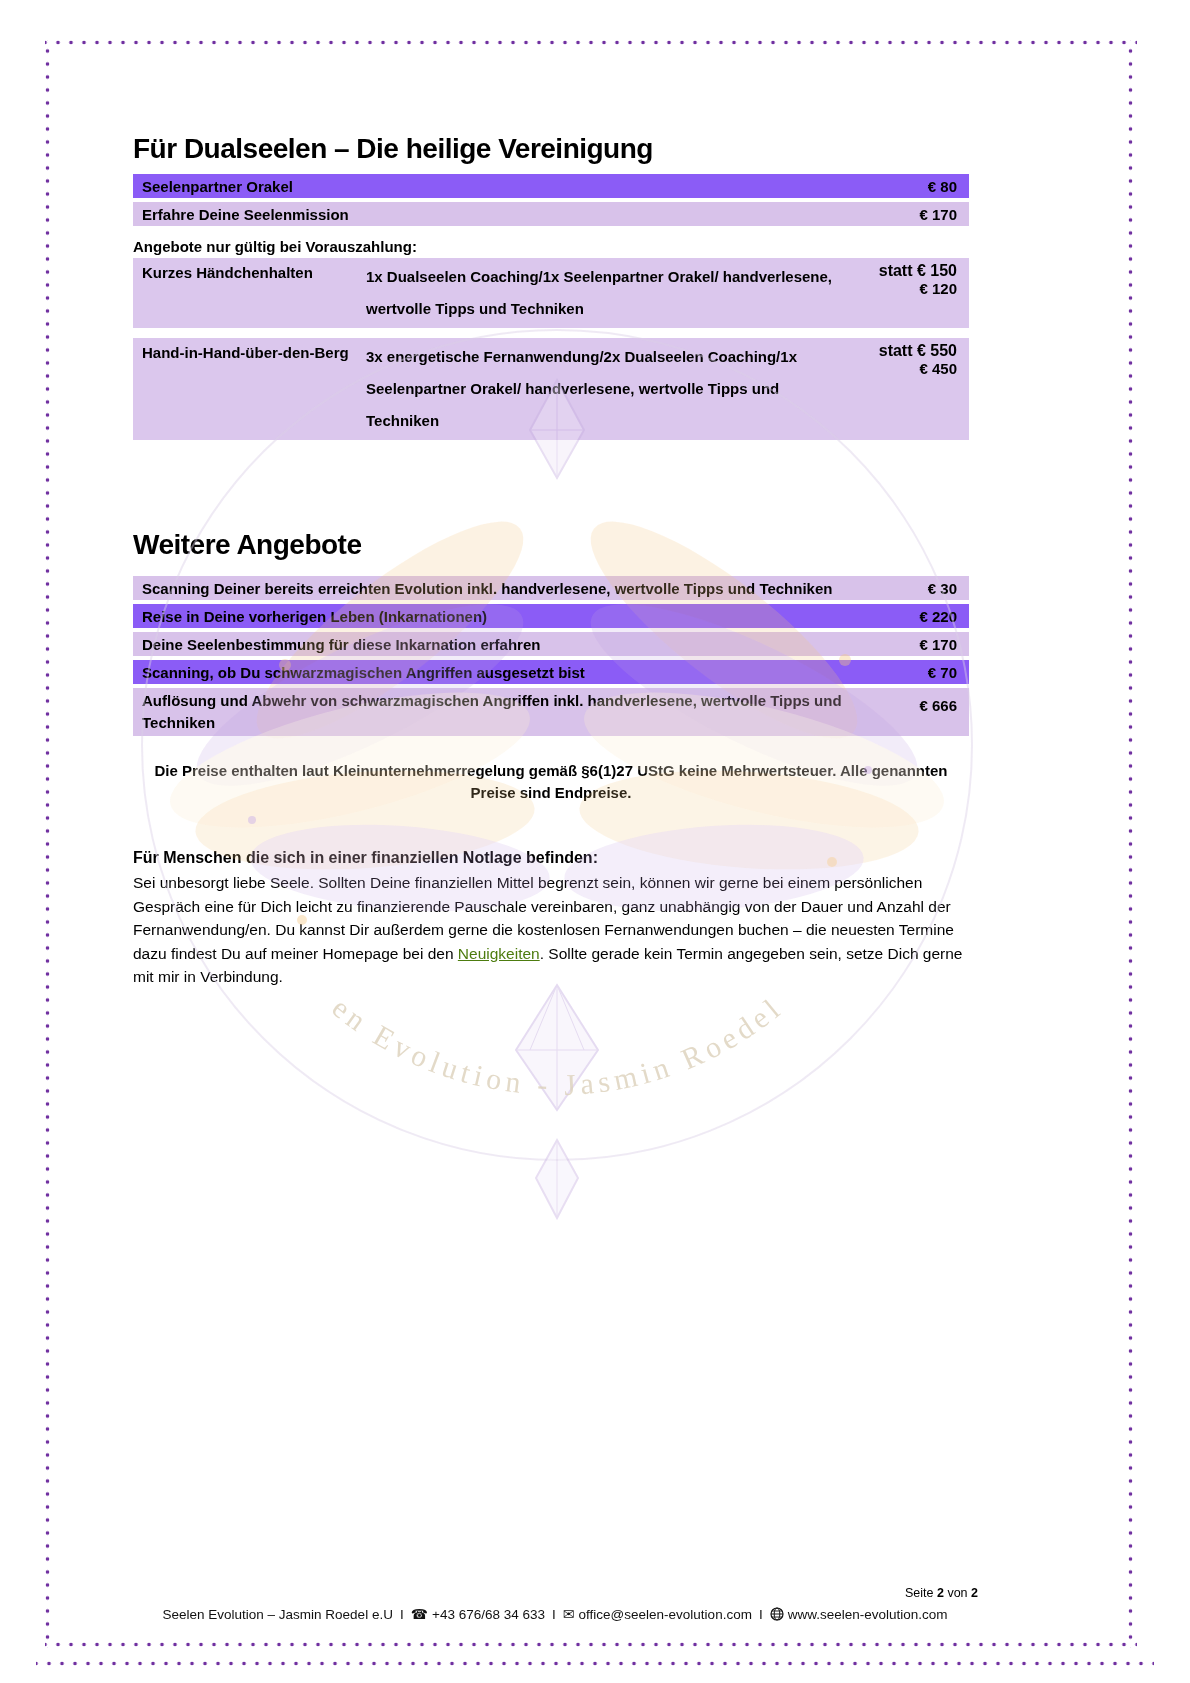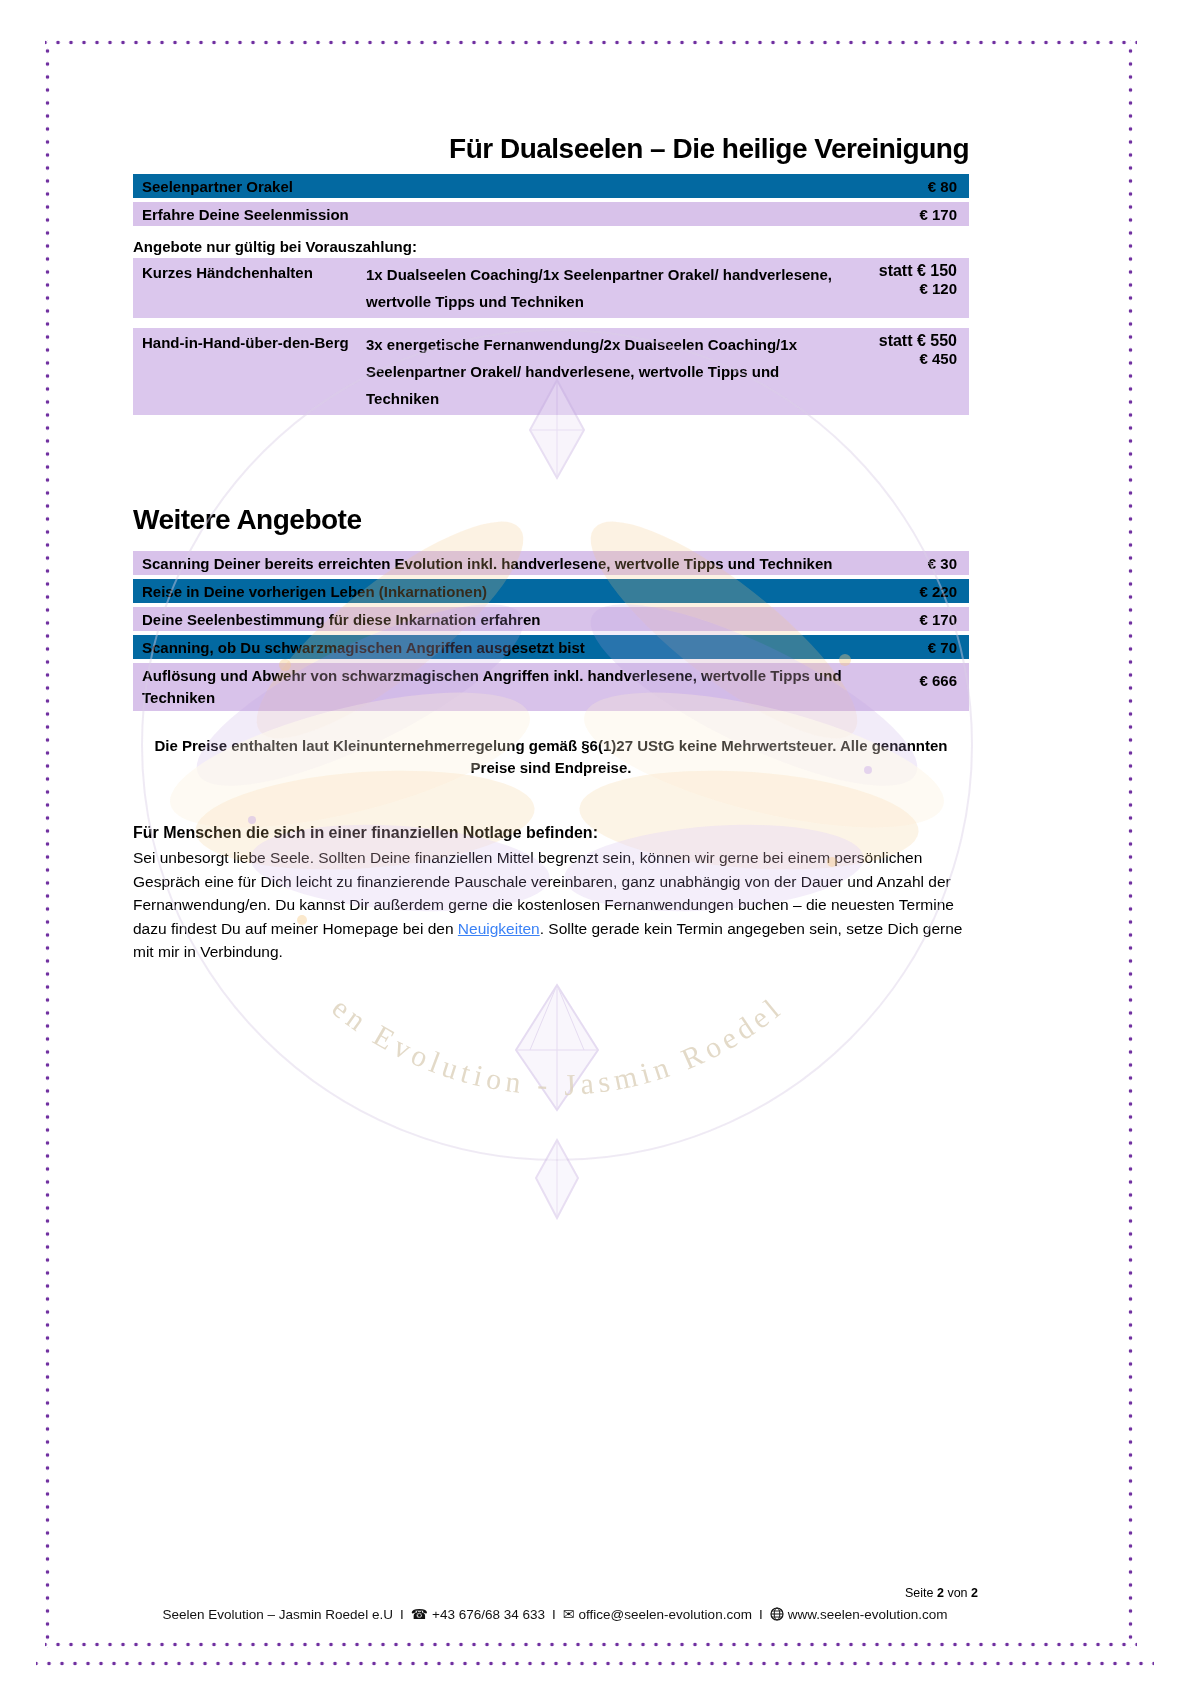--- a/index.html
+++ b/index.html
@@ -17,48 +17,48 @@
     background-size:5px 13px;background-repeat:repeat-y;background-position:center;}
   .b-top{left:45px;top:40px;width:1092px;}
   .b-left{left:45px;top:40px;height:1608px;}
   .b-right{left:1128px;top:40px;height:1608px;}
   .b-bottom{left:45px;top:1642px;width:1092px;}
   .b-bottom2{left:36px;top:1661px;width:1118px;}
 
   
   .content{position:absolute;left:133px;top:0;width:836px;z-index:1;}
   h1{font-size:28px;line-height:34px;margin:0;font-weight:bold;letter-spacing:-0.5px;}
-  .title1{margin-top:132px;text-align:right;}
+  .title1{margin-top:132px;}
   .title2{margin-top:88px;}
 
   .rows1{margin-top:8px;}
   .rows2{margin-top:14px;}
   .price-row{display:flex;justify-content:space-between;align-items:center;
     padding:0 12px 0 9px;height:24px;margin-bottom:4px;
     font-weight:bold;font-size:15px;line-height:19px;}
-  .row-light{background:#0369a1;}
+  .row-light{background:#8b5cf6;}
   .row-dark{background:#D8C2EA;}
   .price-row.tall{height:48px;align-items:flex-end;}
   .price-row.tall .row-label{align-self:center;flex:1;padding-right:40px;line-height:22px;}
   .price-row.tall .row-price{padding-bottom:21px;}
 
   .prepay-note{margin-top:12px;font-size:15px;font-weight:bold;line-height:18px;}
   .pkg-row{display:flex;background:#DBC7ED;padding:3px 12px 3px 9px;min-height:42px;}
   .pkg-row.first{margin-top:2px;margin-bottom:10px;}
   .pkg-name{width:224px;flex-shrink:0;font-weight:bold;font-size:15px;line-height:23px;}
-  .pkg-desc{flex:1;font-weight:bold;font-size:15px;line-height:27px;padding-right:10px;}
+  .pkg-desc{flex:1;font-weight:bold;font-size:15px;line-height:32px;padding-right:10px;}
   .pkg-price{width:110px;flex-shrink:0;text-align:right;}
   .statt{font-size:16px;font-weight:bold;line-height:16px;margin-top:2px;}
   .price-main{font-size:15px;font-weight:bold;line-height:20px;}
 
   .tax-note{margin-top:24px;text-align:center;font-weight:bold;font-size:15px;line-height:22px;padding:0 4px;}
 
   .hardship-heading{margin-top:44px;font-size:16px;font-weight:bold;line-height:20px;}
   .hardship-body{margin-top:3px;font-size:15.5px;line-height:23.5px;}
-  .link{color:#3b82f6;text-decoration:underline;cursor:pointer;}
+  .link{color:#4d7c0f;text-decoration:underline;cursor:pointer;}
 
   
   .page-num{position:absolute;top:1586px;right:212px;font-size:12.5px;z-index:1;}
   .page-num b{font-weight:bold;}
   .footer-line{position:absolute;top:1606px;left:0;width:1110px;text-align:center;
     font-size:13.5px;z-index:1;color:#111;}
   .footer-line .sep{margin:0 7px;}
   .f-icon{font-family:"DejaVu Sans",sans-serif;font-size:14px;margin-right:4px;}
   .globe-svg{display:inline-block;vertical-align:-2px;margin-right:4px;}
 

